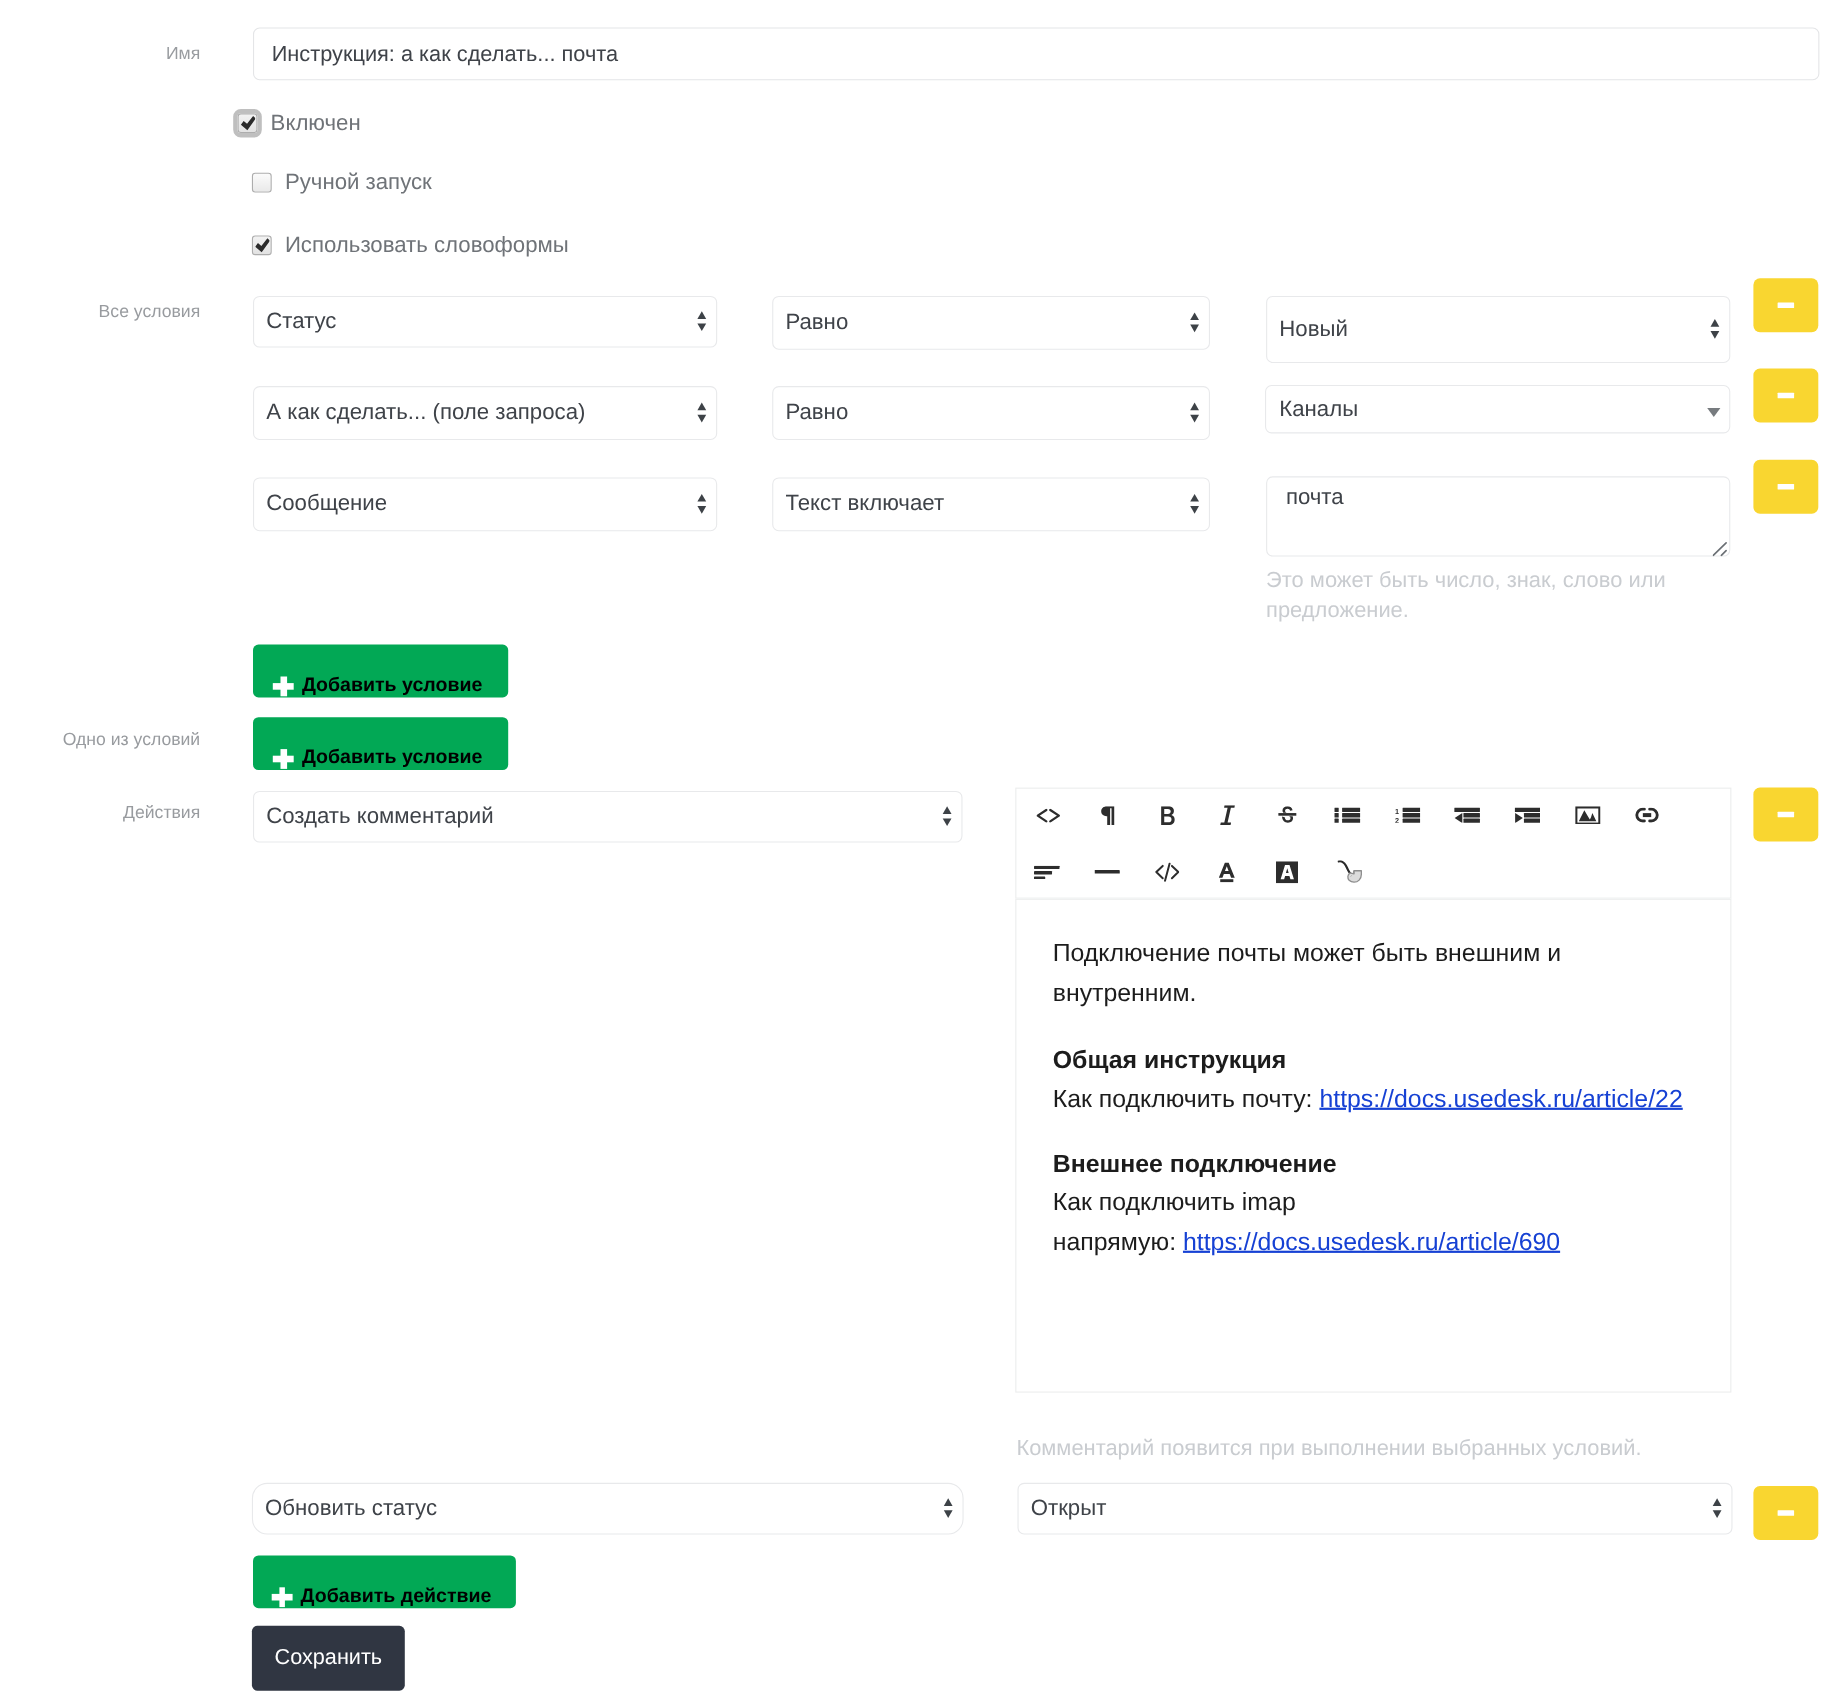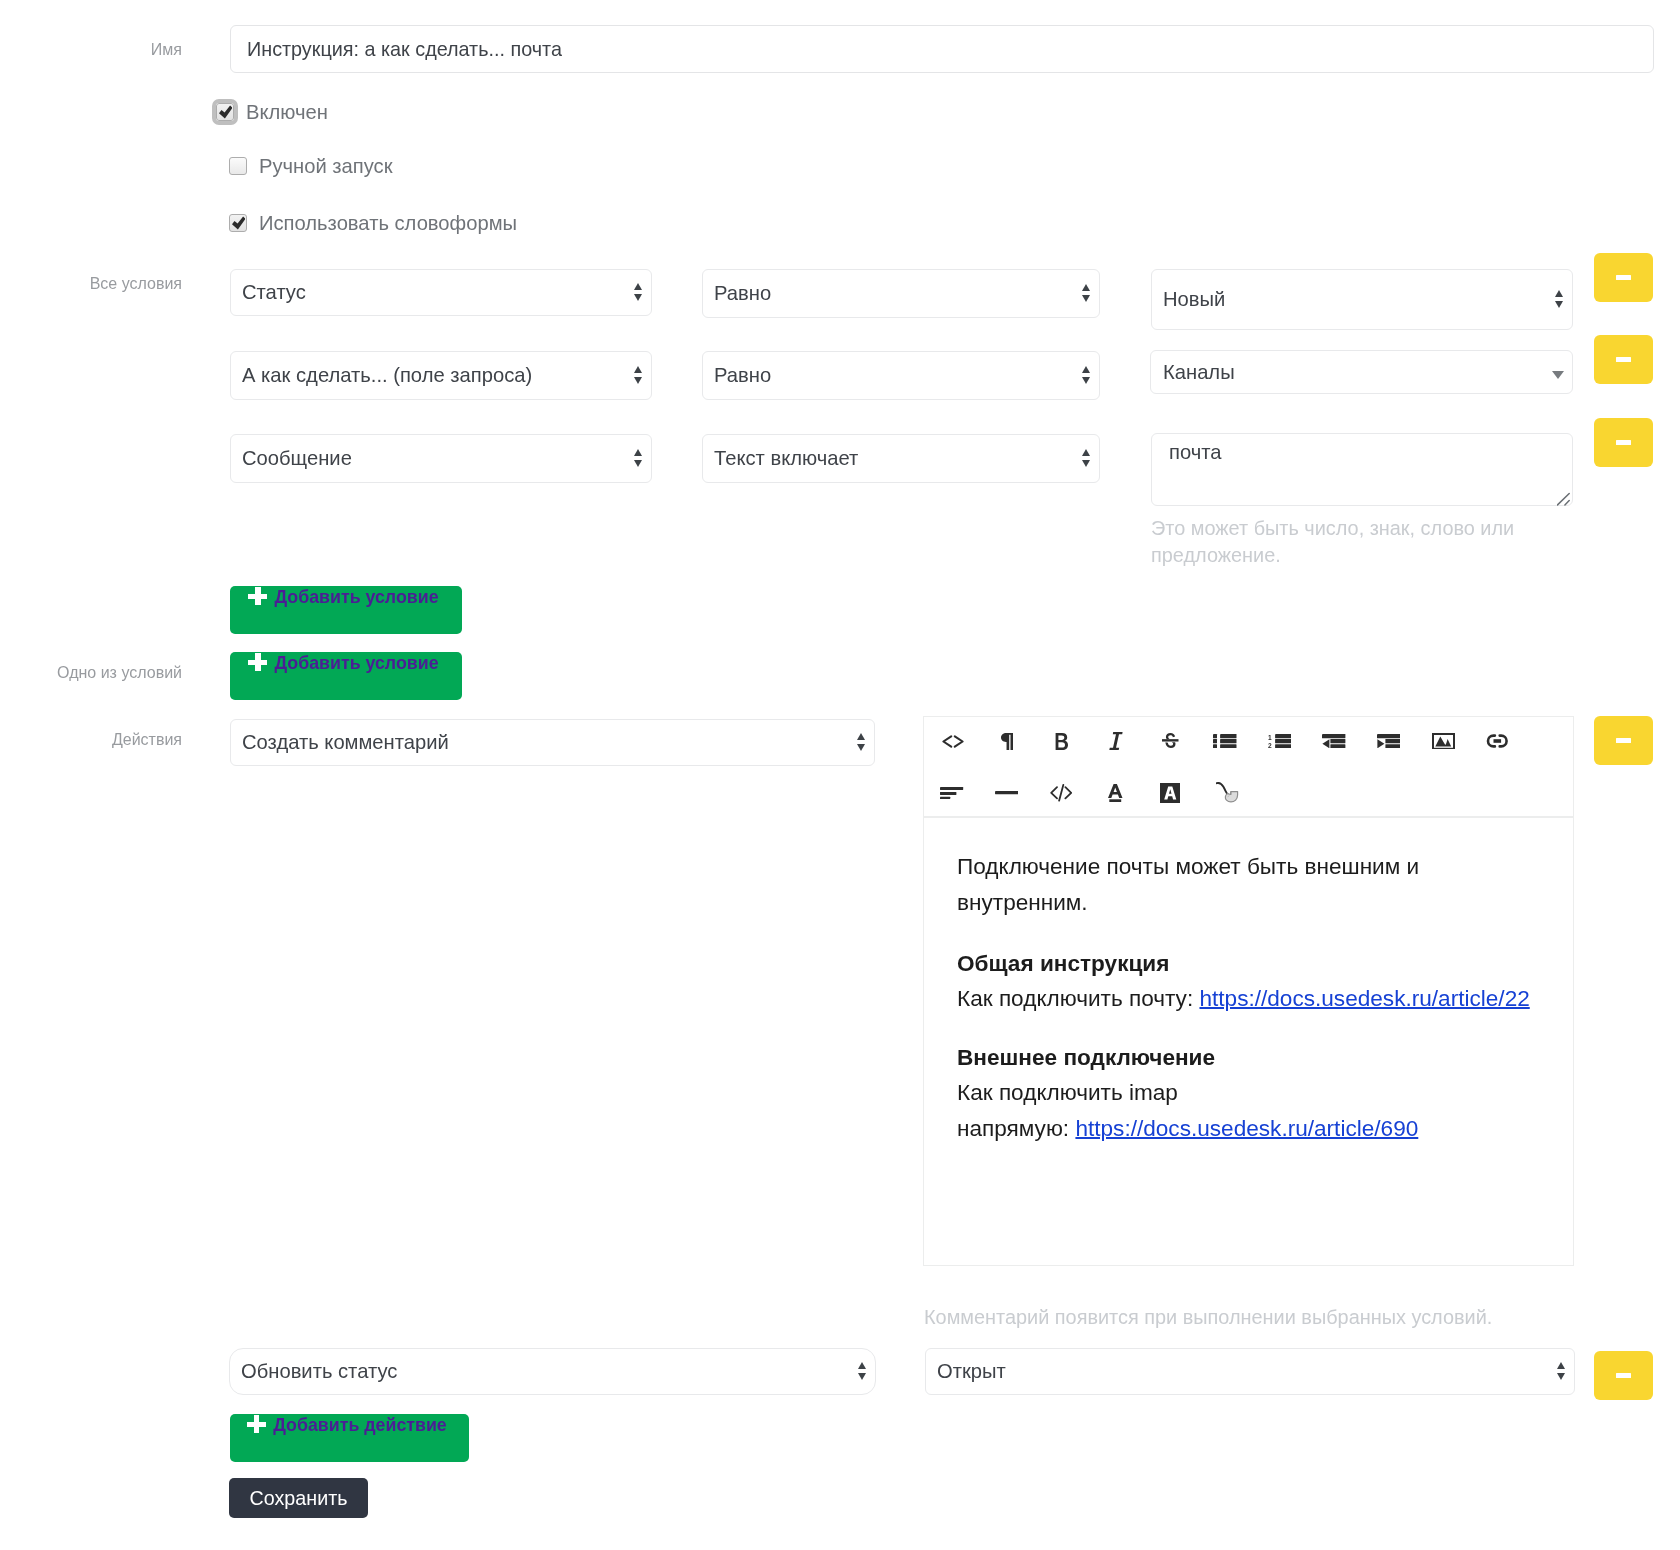--- a/index.html
+++ b/index.html
@@ -65,25 +65,25 @@
   .cbox .tick {
     position:absolute; left:1.5px; top:1px;
     width:13.5px;height:14px;
   }
   .cblabel { margin-left:12px; color:#6f7378; font-size:20.2px; line-height:24px; white-space:nowrap; }
 
   
   .btn-green {
     position:absolute;
     background:#02a855;
-    color:#4c1d95;
+    color:#000000;
     border:none; border-radius:5px;
     font-size:17.8px; font-weight:bold;
     font-family:"Liberation Sans", sans-serif;
-    display:flex; align-items:flex-start; justify-content:center;
+    display:flex; align-items:flex-end; justify-content:center;
     gap:7px; padding-right:11px;
     cursor:pointer;
   }
   .btn-dark {
     position:absolute;
     background:#303642; color:#fff;
     border:none; border-radius:5px;
     font-size:19.7px;
     font-family:"Liberation Sans", sans-serif;
     display:flex; align-items:center; justify-content:center;
@@ -403,15 +403,15 @@
 </div>
 <button class="btn-yellow" style="left:1594px; top:1351px; width:59px; height:49px;">
   <span class="minus"></span>
 </button>
 
 <button class="btn-green" style="left:230px; top:1414px; width:239px; height:48px;">
   <span class="plus"></span>
   <span>Добавить действие</span>
 </button>
 
-<button class="btn-dark" style="left:229px; top:1478px; width:139px; height:40px;text-align:center;">
+<button class="btn-dark" style="left:229px; top:1478px; width:139px; height:59px;text-align:center;">
   <span>Сохранить</span>
 </button>
 
 </body></html>

